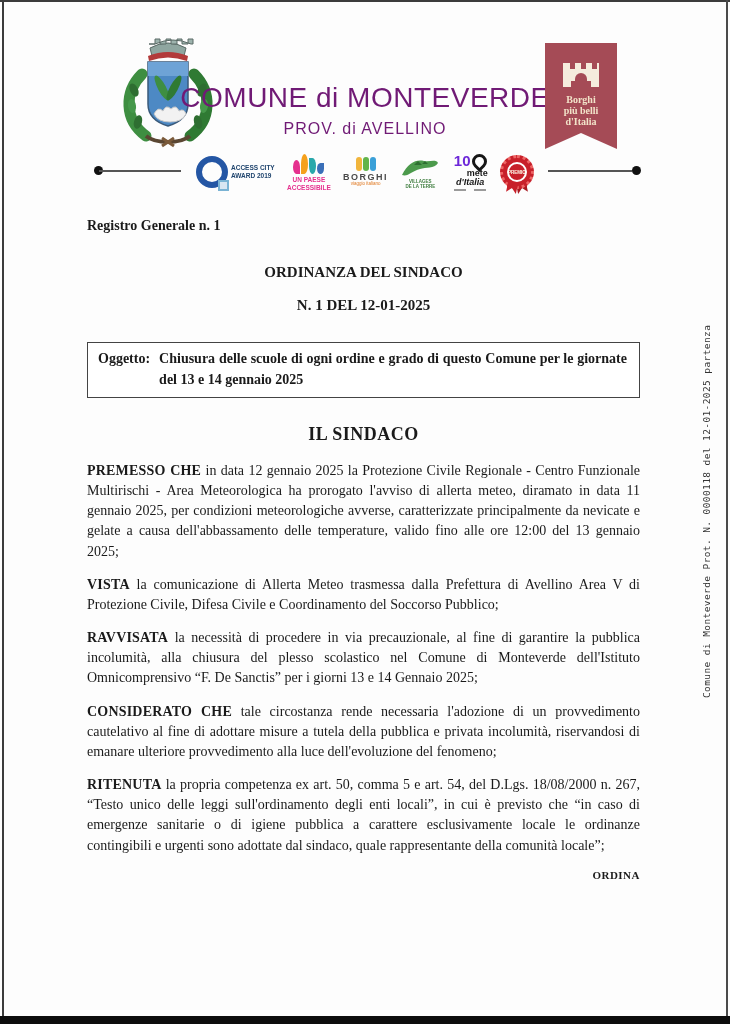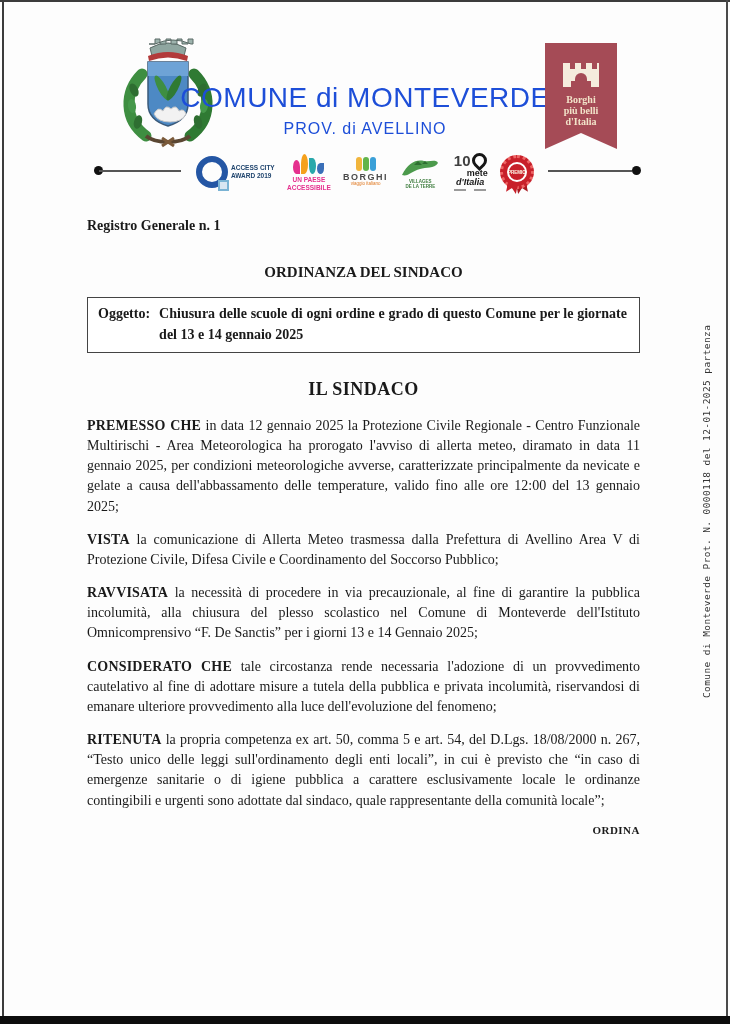--- a/index.html
+++ b/index.html
@@ -7,21 +7,21 @@
         font-family:"Liberation Serif",serif;color:#1a1a1a;}
   
   .frame-top{position:absolute;left:0;top:0;width:730px;height:2px;background:#3c3c3c;}
   .frame-left{position:absolute;left:2px;top:0;width:2px;height:1016px;background:#3c3c3c;}
   .frame-right{position:absolute;left:726px;top:0;width:2px;height:1016px;background:#4a4a4a;}
   .frame-bottom{position:absolute;left:0;top:1016px;width:730px;height:8px;background:#0d0d0d;}
 
   
   .crest{position:absolute;left:112px;top:32px;}
   .head-titles{position:absolute;left:165px;right:165px;top:82px;text-align:center;
-               font-family:"Liberation Sans",sans-serif;color:#1d4ed8;}
+               font-family:"Liberation Sans",sans-serif;color:#701a75;}
   .commune{font-size:28px;letter-spacing:.5px;font-weight:400;}
   .province{font-size:16px;letter-spacing:1px;margin-top:6px;}
   .ribbon{position:absolute;left:545px;top:43px;}
 
   
   .divline{position:absolute;top:170px;height:2px;background:#555;}
   .divline.l{left:99px;width:82px;}
   .divline.r{left:548px;width:84px;}
   .divdot{position:absolute;top:166px;width:9px;height:9px;border-radius:50%;background:#111;}
   .divdot.l{left:94px;} .divdot.r{left:632px;}
@@ -39,21 +39,21 @@
   .b3{width:7px;height:16px;background:#29a8ab;border-radius:0 50% 50% 50%;}
   .b4{width:7px;height:11px;background:#3a6fb8;border-radius:50% 0 50% 50%;}
   .pink-txt{font-size:6.5px;font-weight:bold;color:#e5308e;margin-top:2px;line-height:1.25;}
   .borghi-ic{display:flex;gap:1px;}
   .borghi-ic i{display:block;width:6px;height:14px;border-radius:3px;}
   .bi1{background:#f1b53c;} .bi2{background:#62b44a;height:18px;} .bi3{background:#3aa0d8;}
   .borghi-word{font-size:9px;font-weight:bold;color:#4a4a4a;letter-spacing:1.5px;margin-top:2px;}
   .borghi-sub{font-size:4.5px;color:#e07820;}
   .vill-ic{width:40px;height:24px;}
   .vill-txt{font-size:4.5px;color:#3e7d3e;font-weight:bold;line-height:1.2;}
-  .cm-100{display:flex;align-items:flex-start;color:#404040;font-weight:800;font-size:15px;
+  .cm-100{display:flex;align-items:center;color:#6d28d9;font-weight:800;font-size:15px;
           font-family:"Liberation Sans",sans-serif;letter-spacing:0;}
   .cm-pin{width:9px;height:9px;border:3px solid #161616;border-radius:50% 50% 50% 0;
           transform:rotate(-45deg);margin-left:1px;}
   .cm-mete{font-size:9px;font-weight:800;color:#161616;line-height:.95;margin-left:14px;}
   .cm-it{font-size:9px;font-weight:800;font-style:italic;color:#161616;line-height:1;}
   .cm-dash{display:flex;gap:8px;margin-top:2px;}
   .cm-dash i{width:12px;height:2px;background:#9a9a9a;}
   .seal{position:relative;width:34px;height:34px;border-radius:50%;
         background:#c8202a;border:3px dotted #e66;box-sizing:border-box;}
   .seal::before{content:"";position:absolute;inset:4px;border:2px solid #fff;border-radius:50%;}
@@ -201,20 +201,21 @@
     <div class="seal-wrap">
       <div class="seal">
         <div class="seal-txt">PREMIO</div>
       </div>
     </div>
   </div>
 
   <div class="content">
     <p class="registro">Registro Generale n. 1</p>
     <p class="doc-title">ORDINANZA DEL SINDACO</p>
+    <p class="doc-num">N. 1 DEL 12-01-2025</p>
 
     <div class="subject-box">
       <span class="subject-label">Oggetto:</span>
       <span class="subject-text">Chiusura delle scuole di ogni ordine e grado di questo Comune per le giornate del 13 e 14 gennaio 2025</span>
     </div>
 
     <p class="authority">IL SINDACO</p>
 
     <p class="para">
       <b>PREMESSO CHE</b>

